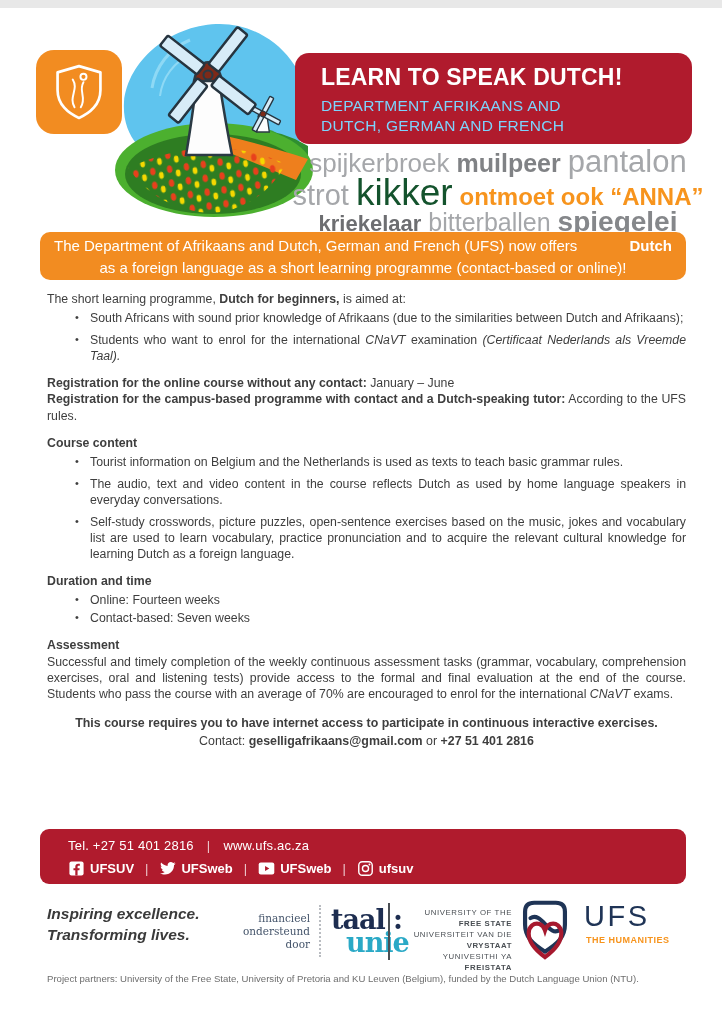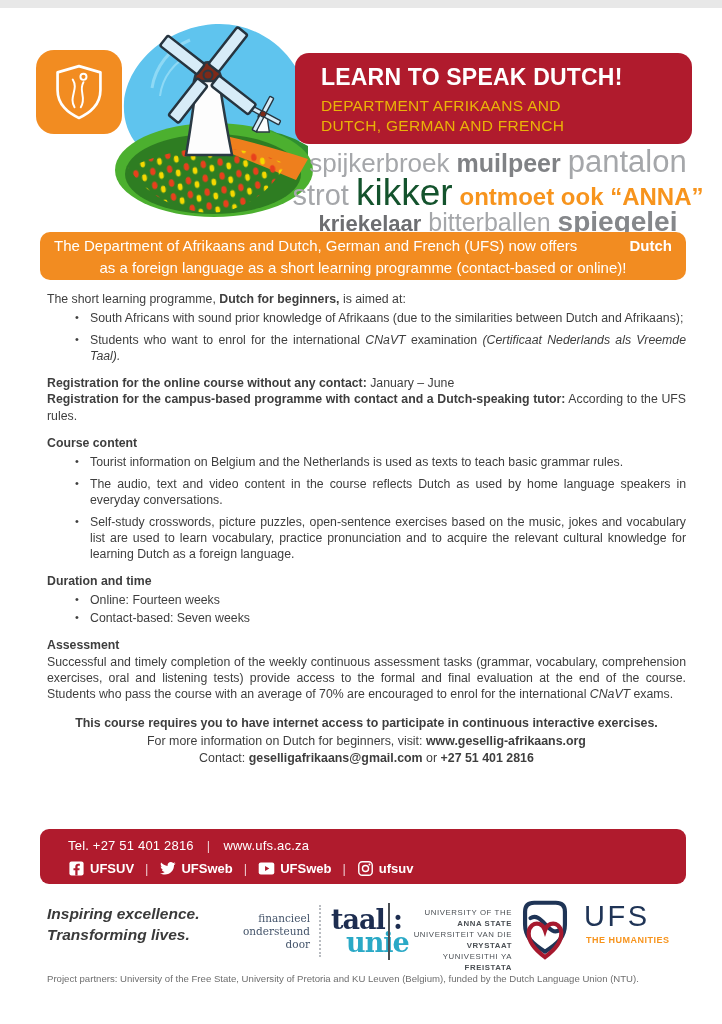--- a/index.html
+++ b/index.html
@@ -13,21 +13,21 @@
   .org-chip {
     position:absolute; left:36px; top:42px; width:86px; height:84px;
     background:#F28C21; border-radius:18px; display:flex; align-items:center; justify-content:center;
   }
   .windmill { position:absolute; left:110px; top:10px; width:212px; height:202px; }
   .red-banner {
     position:absolute; left:295px; top:45px; width:397px; height:91px;
     background:#B01B2D; border-radius:14px; color:#fff; padding:11px 10px 0 26px;
   }
   .red-banner .title { font-size:23px; font-weight:bold; letter-spacing:.2px; }
-  .red-banner .sub { font-size:15.5px; color:#eab308; line-height:1.28; margin-top:5px; letter-spacing:.3px; }
+  .red-banner .sub { font-size:15.5px; color:#7dd3fc; line-height:1.28; margin-top:5px; letter-spacing:.3px; }
   
   .cloud { position:absolute; left:298px; top:138px; width:400px; color:#A5A7AA; line-height:1; }
   .cloud .r { display:flex; justify-content:center; align-items:baseline; gap:7px; white-space:nowrap; }
   .cloud .r2 { margin-top:-3px; }
   .cloud .r3 { margin-top:-3px; }
   .wl26 { font-size:26px; }
   .wb25 { font-size:25px; font-weight:bold; color:#808285; }
   .wl31 { font-size:31px; }
   .wl29 { font-size:29px; }
   .wg37 { font-size:37px; color:#14532d; }
@@ -194,21 +194,20 @@
       </ul>
     </div>
 
     <div class="sec">
       <div class="h">Assessment</div>
       <p class="just"><span>Successful and timely completion of the weekly continuous assessment tasks (grammar, vocabulary, comprehension exercises, oral and listening tests) provide access to the formal and final evaluation at the end of the course. Students who pass the course with an average of 70% are encouraged to enrol for the international </span><i>CNaVT</i><span> exams.</span></p>
     </div>
 
     <div class="cta">
       <div><b>This course requires you to have internet access to participate in continuous interactive exercises.</b></div>
-      <div><span>For more information on Dutch for beginners, visit: </span><b>www.gesellig-afrikaans.org</b></div>
       <div><span>Contact: </span><b>geselligafrikaans@gmail.com</b><span> or </span><b>+27 51 401 2816</b></div>
     </div>
   </div>
 
   <div class="redbar">
     <div class="tel-row">
       <span>Tel. +27 51 401 2816</span>
       <span class="pipe">|</span>
       <span>www.ufs.ac.za</span>
     </div>
@@ -262,21 +261,21 @@
 
   <div class="taalunie">
     <div class="t1">taal :</div>
     <div class="t2">unie</div>
   </div>
 
   <div class="solidline"></div>
 
   <div class="university">
     <div>UNIVERSITY OF THE</div>
-    <div class="b">ANNA STATE</div>
+    <div class="b">FREE STATE</div>
     <div>UNIVERSITEIT VAN DIE</div>
     <div class="b">VRYSTAAT</div>
     <div>YUNIVESITHI YA</div>
     <div class="b">FREISTATA</div>
   </div>
 
   <svg class="ufs-shield" width="58" height="64" viewBox="0 0 64 70">
     <path d="M32,60 C18,51 10,44 10,30 V16 C10,9 14,6 20,6 H44 C50,6 54,9 54,16 V30 C54,44 46,51 32,60 Z" stroke="#1F3456" stroke-width="4.6" fill="none" stroke-linejoin="round"></path>
     <path d="M16,23 C28,15 37,45 48,36" stroke="#1F3456" stroke-width="4.6" fill="none" stroke-linecap="round"></path>
     <path d="M32,66 C21,58 14,50 14,40 C14,32 20,27.5 26,29.5 C29,30.6 31,33.5 32,36.5 C33,33.5 35,30.6 38,29.5 C44,27.5 50,32 50,40 C50,50 43,58 32,66 Z" stroke="#A6192E" stroke-width="4.6" fill="none"></path>

